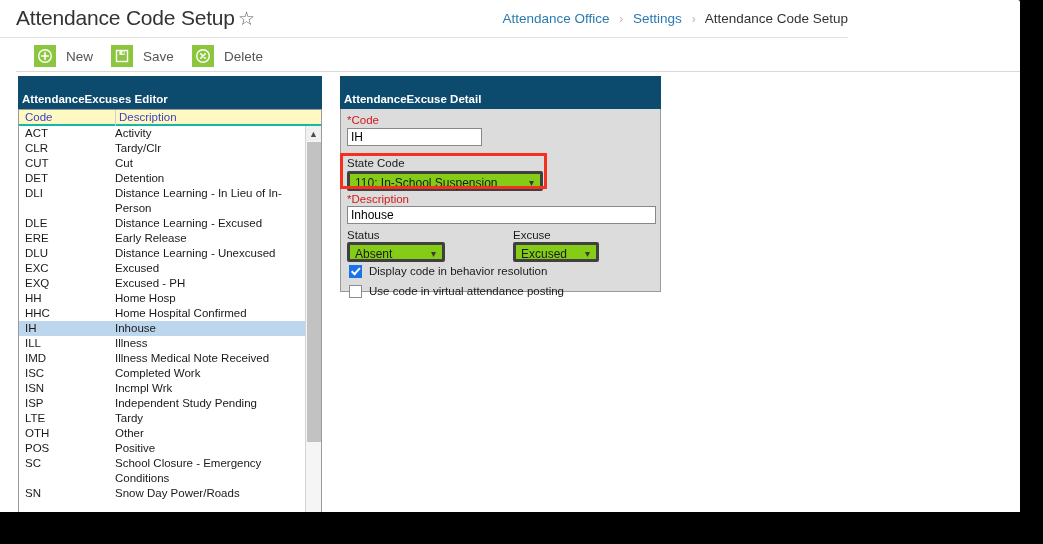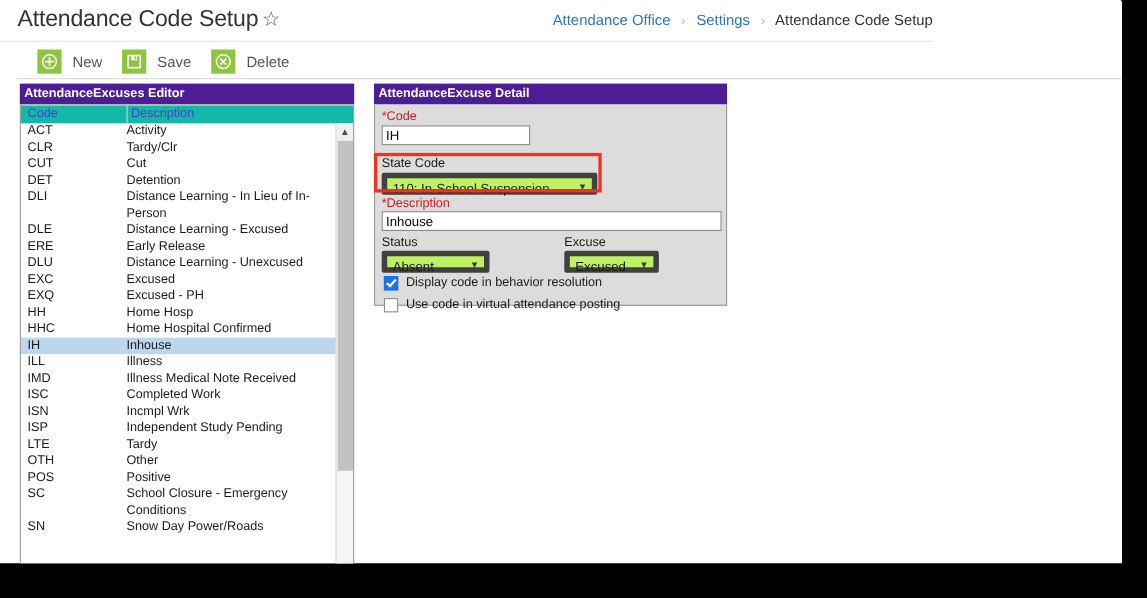--- a/index.html
+++ b/index.html
@@ -119,25 +119,25 @@
     color: #555555;
     white-space: nowrap;
   }
   #btn-new    { left: 18px; }
   #btn-save   { left: 95px; }
   #btn-delete { left: 176px; }
 
   
   .panel-header {
     height: 15px;
-    background: #4c1d95;
+    background: #0c4a6e;
     color: #ffffff;
     font-size: 11.5px;
     font-weight: bold;
-    padding: 2px 0 2px 4px;
+    padding: 16px 0 2px 4px;
     box-sizing: content-box;
     line-height: 15px;
     white-space: nowrap;
   }
 
   
   #list-panel {
     position: absolute;
     left: 18px;
     top: 76px;
@@ -150,21 +150,21 @@
     background: #ffffff;
     border: 1px solid #9a9a9a;
     box-sizing: border-box;
     overflow: hidden;
   }
   #col-header {
     position: absolute;
     left: 0; top: 0;
     width: 100%;
     height: 16px;
-    background: #14b8a6;
+    background: #fef9c3;
     border-bottom: 2px solid #14b8a6;
     box-sizing: border-box;
   }
   #col-header .ch {
     position: absolute;
     top: 1px;
     font-size: 11.5px;
     color: #4040c8;
     white-space: nowrap;
   }
@@ -273,22 +273,22 @@
     box-sizing: border-box;
     font-size: 12px;
     color: #000000;
     padding: 1px 3px;
     line-height: 15px;
     height: 18px;
     font-family: "Liberation Sans", sans-serif;
   }
   .sel-input {
     position: absolute;
-    background: #bef264;
-    border: 5px solid #404040;
+    background: #84cc16;
+    border: 3px solid #404040;
     border-radius: 2px;
     box-sizing: border-box;
     font-size: 12px;
     color: #1a1a1a;
     height: 20px;
     line-height: 18px;
     padding-left: 5px;
   }
   .sel-input .caret {
     position: absolute;

